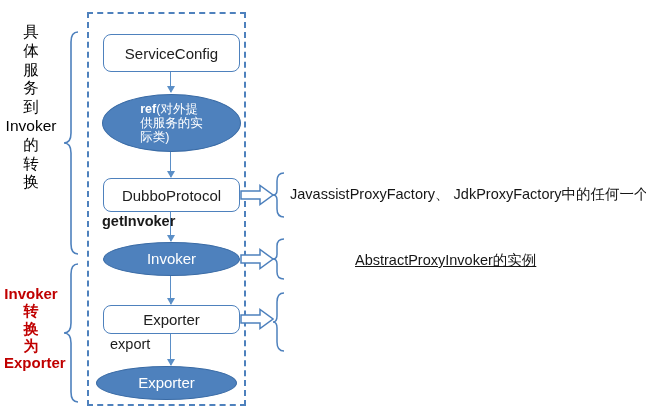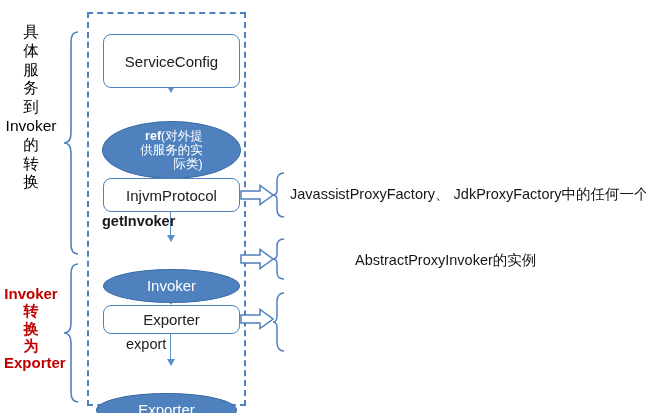--- a/index.html
+++ b/index.html
@@ -77,25 +77,24 @@
     position: absolute;
     box-sizing: border-box;
     border: 1.4px solid #3A6BA5;
     border-radius: 50%;
     background: #4E81BD;
     color: #ffffff;
     font-size: 15px;
     display: flex;
     align-items: center;
     justify-content: center;
-    text-align: right;
+    text-align: left;
     line-height: 1.12;
-    margin-top: 27px;
-  }
-  #node-service-config { left: 103px; top: 34px;  width: 137px; height: 54px; }
+  }
+  #node-service-config { left: 103px; top: 34px;  width: 137px; height: 38px; }
   #node-ref           { left: 102px; top: 94px;  width: 139px; height: 58px;
                         font-size: 12.5px; padding: 0 14px; }
   #node-proxy-factory { left: 103px; top: 178px; width: 137px; height: 34px; }
   #node-invoker       { left: 103px; top: 242px; width: 137px; height: 34px; }
   #node-protocol      { left: 103px; top: 305px; width: 137px; height: 29px; }
   #node-exporter      { left: 96px;  top: 366px; width: 141px; height: 34px; }
 
   #node-ref .ref-text { display: block; }
   #node-ref .ref-text b { font-weight: bold; }
 
@@ -123,21 +122,21 @@
   #conn-5 { top: 334px; height: 31px; }
 
   
   .edge-label {
     position: absolute;
     color: #1a1a1a;
     font-size: 14.5px;
     white-space: nowrap;
   }
   #edge-label-getinvoker { left: 102px;  top: 213px; font-weight: bold; }
-  #edge-label-export     { left: 126px; top: 336px; text-align: center; }
+  #edge-label-export     { left: 110px; top: 336px; text-align: center; }
 
   
   .block-arrow {
     position: absolute;
     width: 34px;
     height: 22px;
   }
   #block-arrow-proxy-factory { left: 240px; top: 184px; }
   #block-arrow-invoker       { left: 240px; top: 248px; }
   #block-arrow-protocol      { left: 240px; top: 308px; }
@@ -161,21 +160,21 @@
 
   
   .annotation {
     position: absolute;
     color: #161616;
     font-size: 14.5px;
     line-height: 1.38;
     white-space: nowrap;
   }
   #annotation-proxy-factory { left: 290px; top: 184px; }
-  #annotation-invoker       { left: 355px; top: 250px; }
+  #annotation-invoker       { left: 355px; top: 250px; text-decoration: underline; }
   #annotation-protocol      { left: 282px; top: 298px; }
 </style>
 </head>
 <body>
 
 <div id="canvas">
 
   <div class="vlabel" id="label-concrete-service">
     <span class="ch">具</span>
     <span class="ch">体</span>
@@ -217,21 +216,21 @@
 
   <div class="node-ellipse" id="node-ref">
     <span class="ref-text">
       <b>ref</b><span>(对外提</span><br>
       <span>供服务的实</span><br>
       <span>际类)</span>
     </span>
   </div>
 
   <div class="node-box" id="node-proxy-factory">
-    <span>InjvmProtocol</span>
+    <span>DubboProtocol</span>
   </div>
 
   <div class="node-ellipse" id="node-invoker">
     <span>Invoker</span>
   </div>
 
   <div class="node-box" id="node-protocol">
     <span>Exporter</span>
   </div>
 

